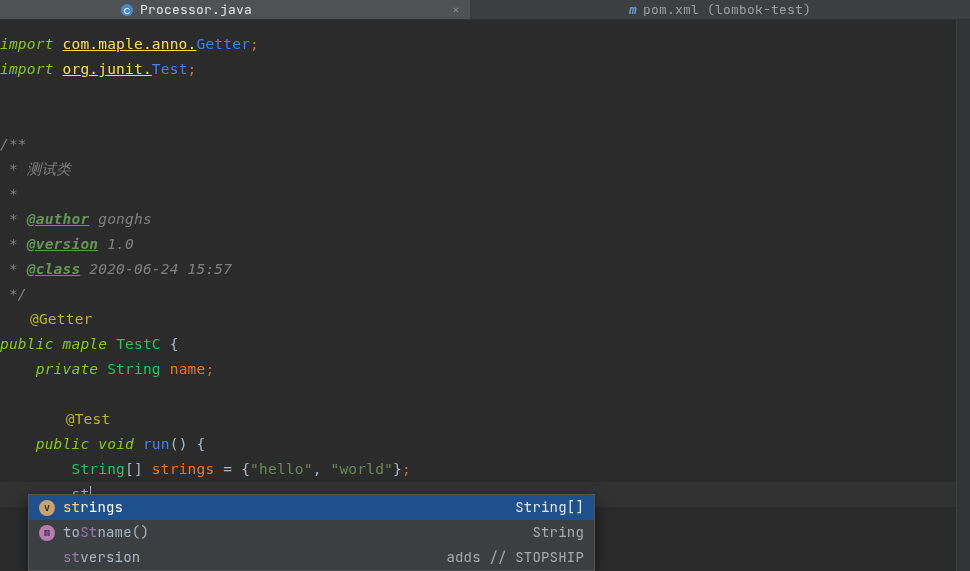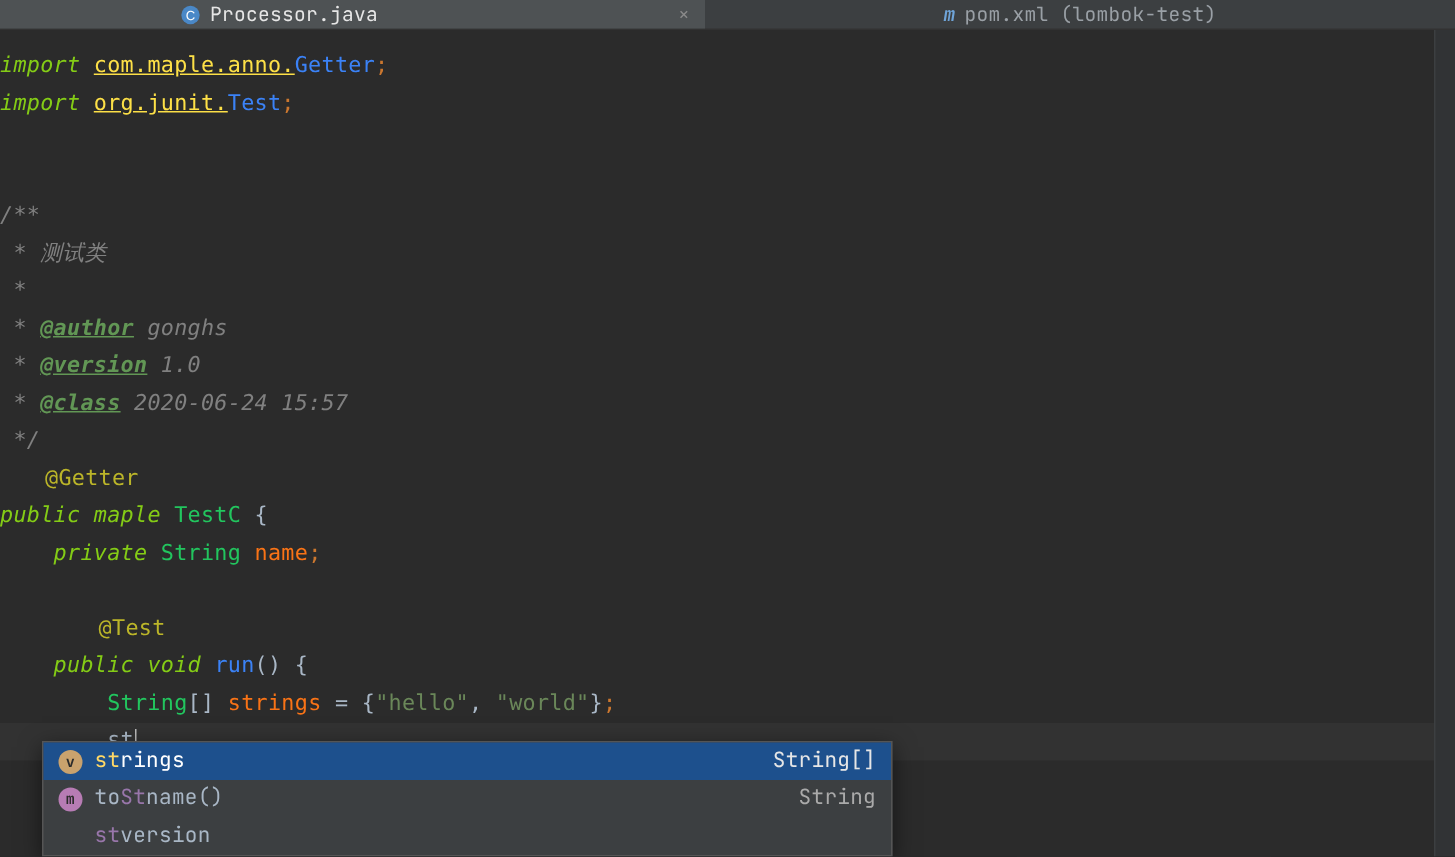--- a/index.html
+++ b/index.html
@@ -173,17 +173,18 @@
       <span class="type">String[]</span>
     </div>
     <div class="popup-row">
       <span class="badge mth">m</span>
       <span class="name"><span>to</span><span class="hl">St</span><span>name</span><span>()</span></span>
       <span class="type">String</span>
     </div>
     <div class="popup-row">
       <span class="badge" style="background:transparent"></span>
       <span class="name"><span class="hl">st</span><span>version</span></span>
+      <span class="type">adds // STOPSHIP</span>
     </div>
   </div>
 </div>
 <div class="rmargin"></div>
 </div>
 
 </body></html>

